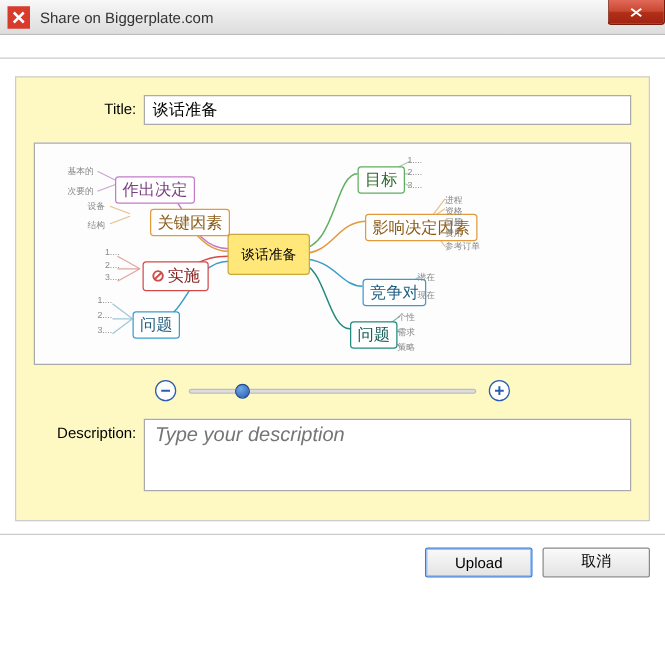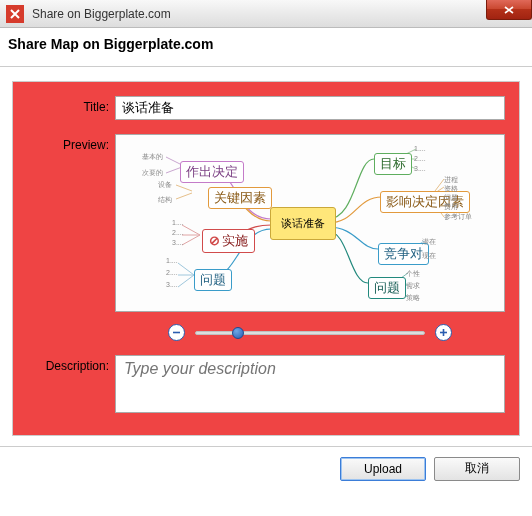--- a/index.html
+++ b/index.html
@@ -39,21 +39,21 @@
   }
   .header h1 { font-size: 14px; font-weight: bold; color: #000; margin-bottom: 4px; }
   .header p  { font-size: 12px; color: #333; margin-left: 4px; }
 
   .content {
     padding: 14px 12px 10px 12px;
   }
   .panel {
     border: 1px solid #ccc;
     padding: 14px 14px 18px 14px;
-    background: #ef4444;
+    background: #fef9c3;
   }
 
   .row { display: flex; margin-bottom: 14px; }
   .row .label {
     width: 88px; text-align: right;
     font-size: 12px; color: #000;
     padding-top: 4px; padding-right: 6px;
   }
   .row .field { flex: 1; }
 
@@ -153,35 +153,33 @@
   </div>
   <span class="title-text">Share on Biggerplate.com</span>
   <div class="close-btn">
     <svg width="10" height="8" viewBox="0 0 10 8">
         <path d="M1 1 L9 7 M9 1 L1 7" stroke="#fff" stroke-width="1.6"></path>
       </svg>
   </div>
 </div>
 
 <div class="header">
-  <h1>Share Map on Biggerplate.com</h1>
 </div>
 
 <div class="content">
   <div class="panel">
 
     <div class="row">
       <div class="label">Title:</div>
       <div class="field">
         <input class="text-input" type="text" value="谈话准备" style="">
       </div>
     </div>
 
     <div class="row">
-      <div class="label">Preview:</div>
       <div class="field">
         <div class="preview-box">
 
           <svg width="100%" height="100%" style="position:absolute;left:0;top:0">
 
             <path d="M155 84 C120 84 120 32 92 32" stroke="#c47bc9" fill="none" stroke-width="1.2"></path>
             <path d="M155 86 C130 86 125 58 108 58" stroke="#e29a3d" fill="none" stroke-width="1.2"></path>
             <path d="M155 90 C130 90 130 100 112 100" stroke="#d14b4b" fill="none" stroke-width="1.2"></path>
             <path d="M155 94 C125 94 120 140 100 140" stroke="#3a9cc9" fill="none" stroke-width="1.2"></path>
 

